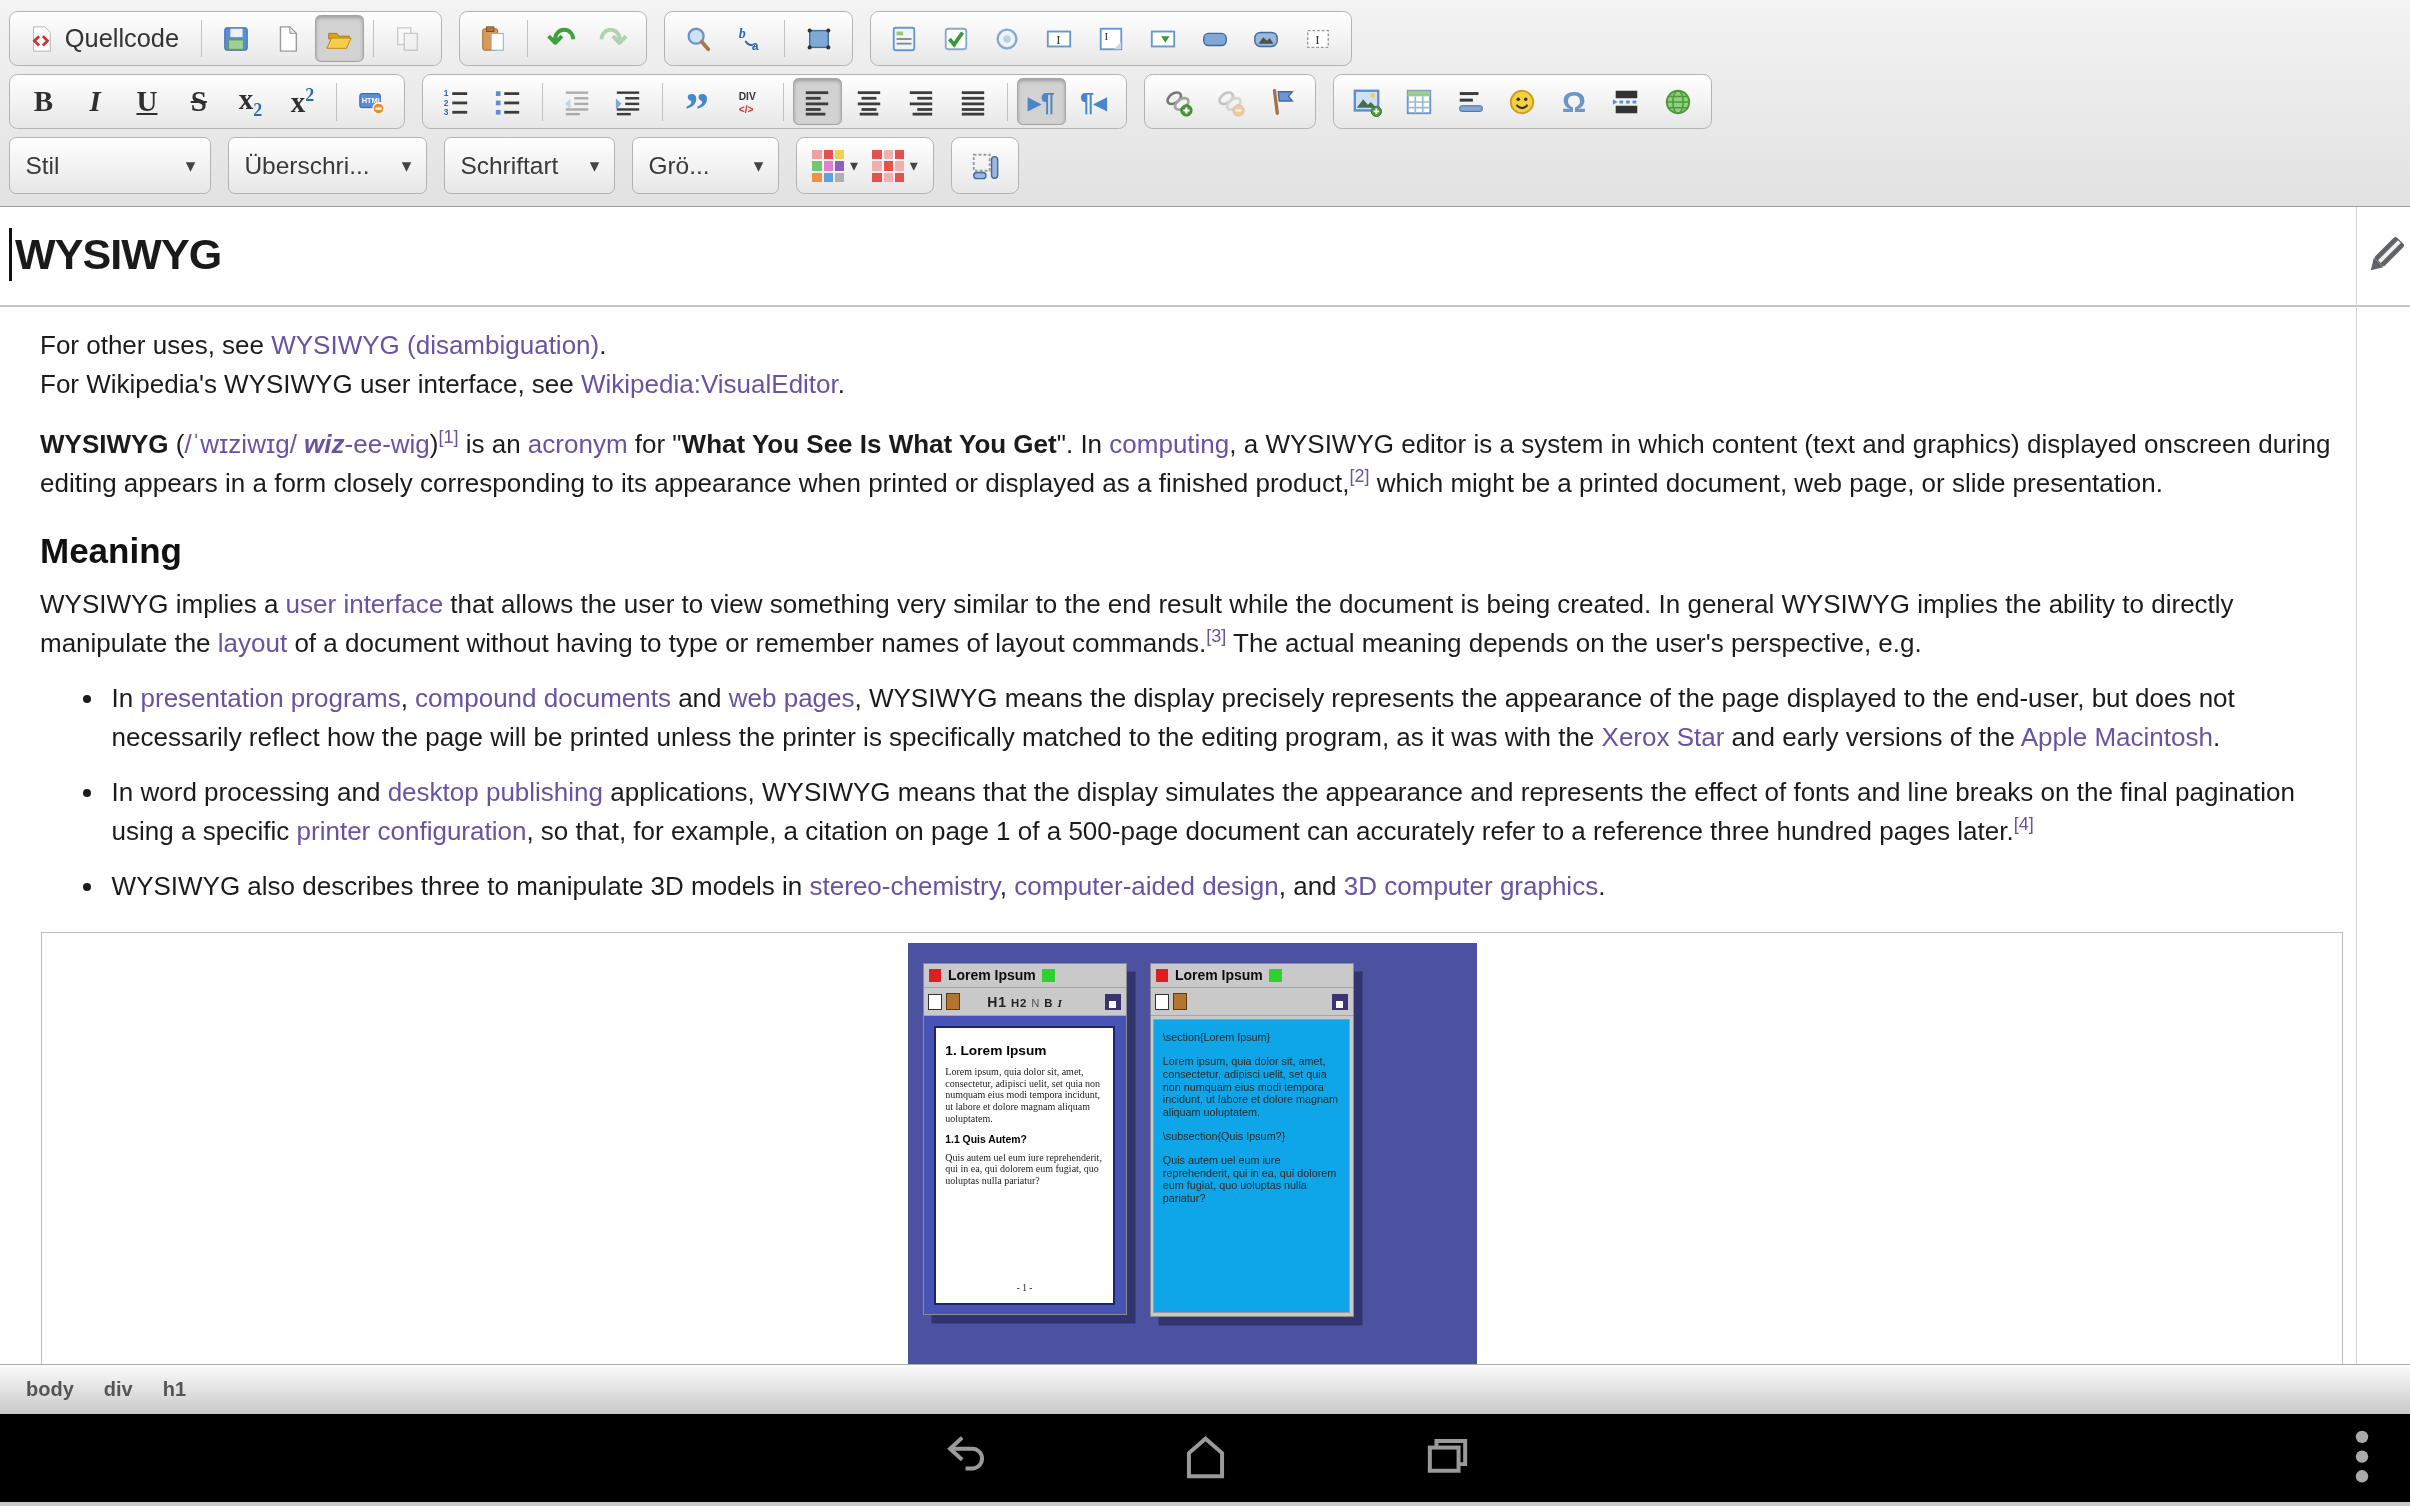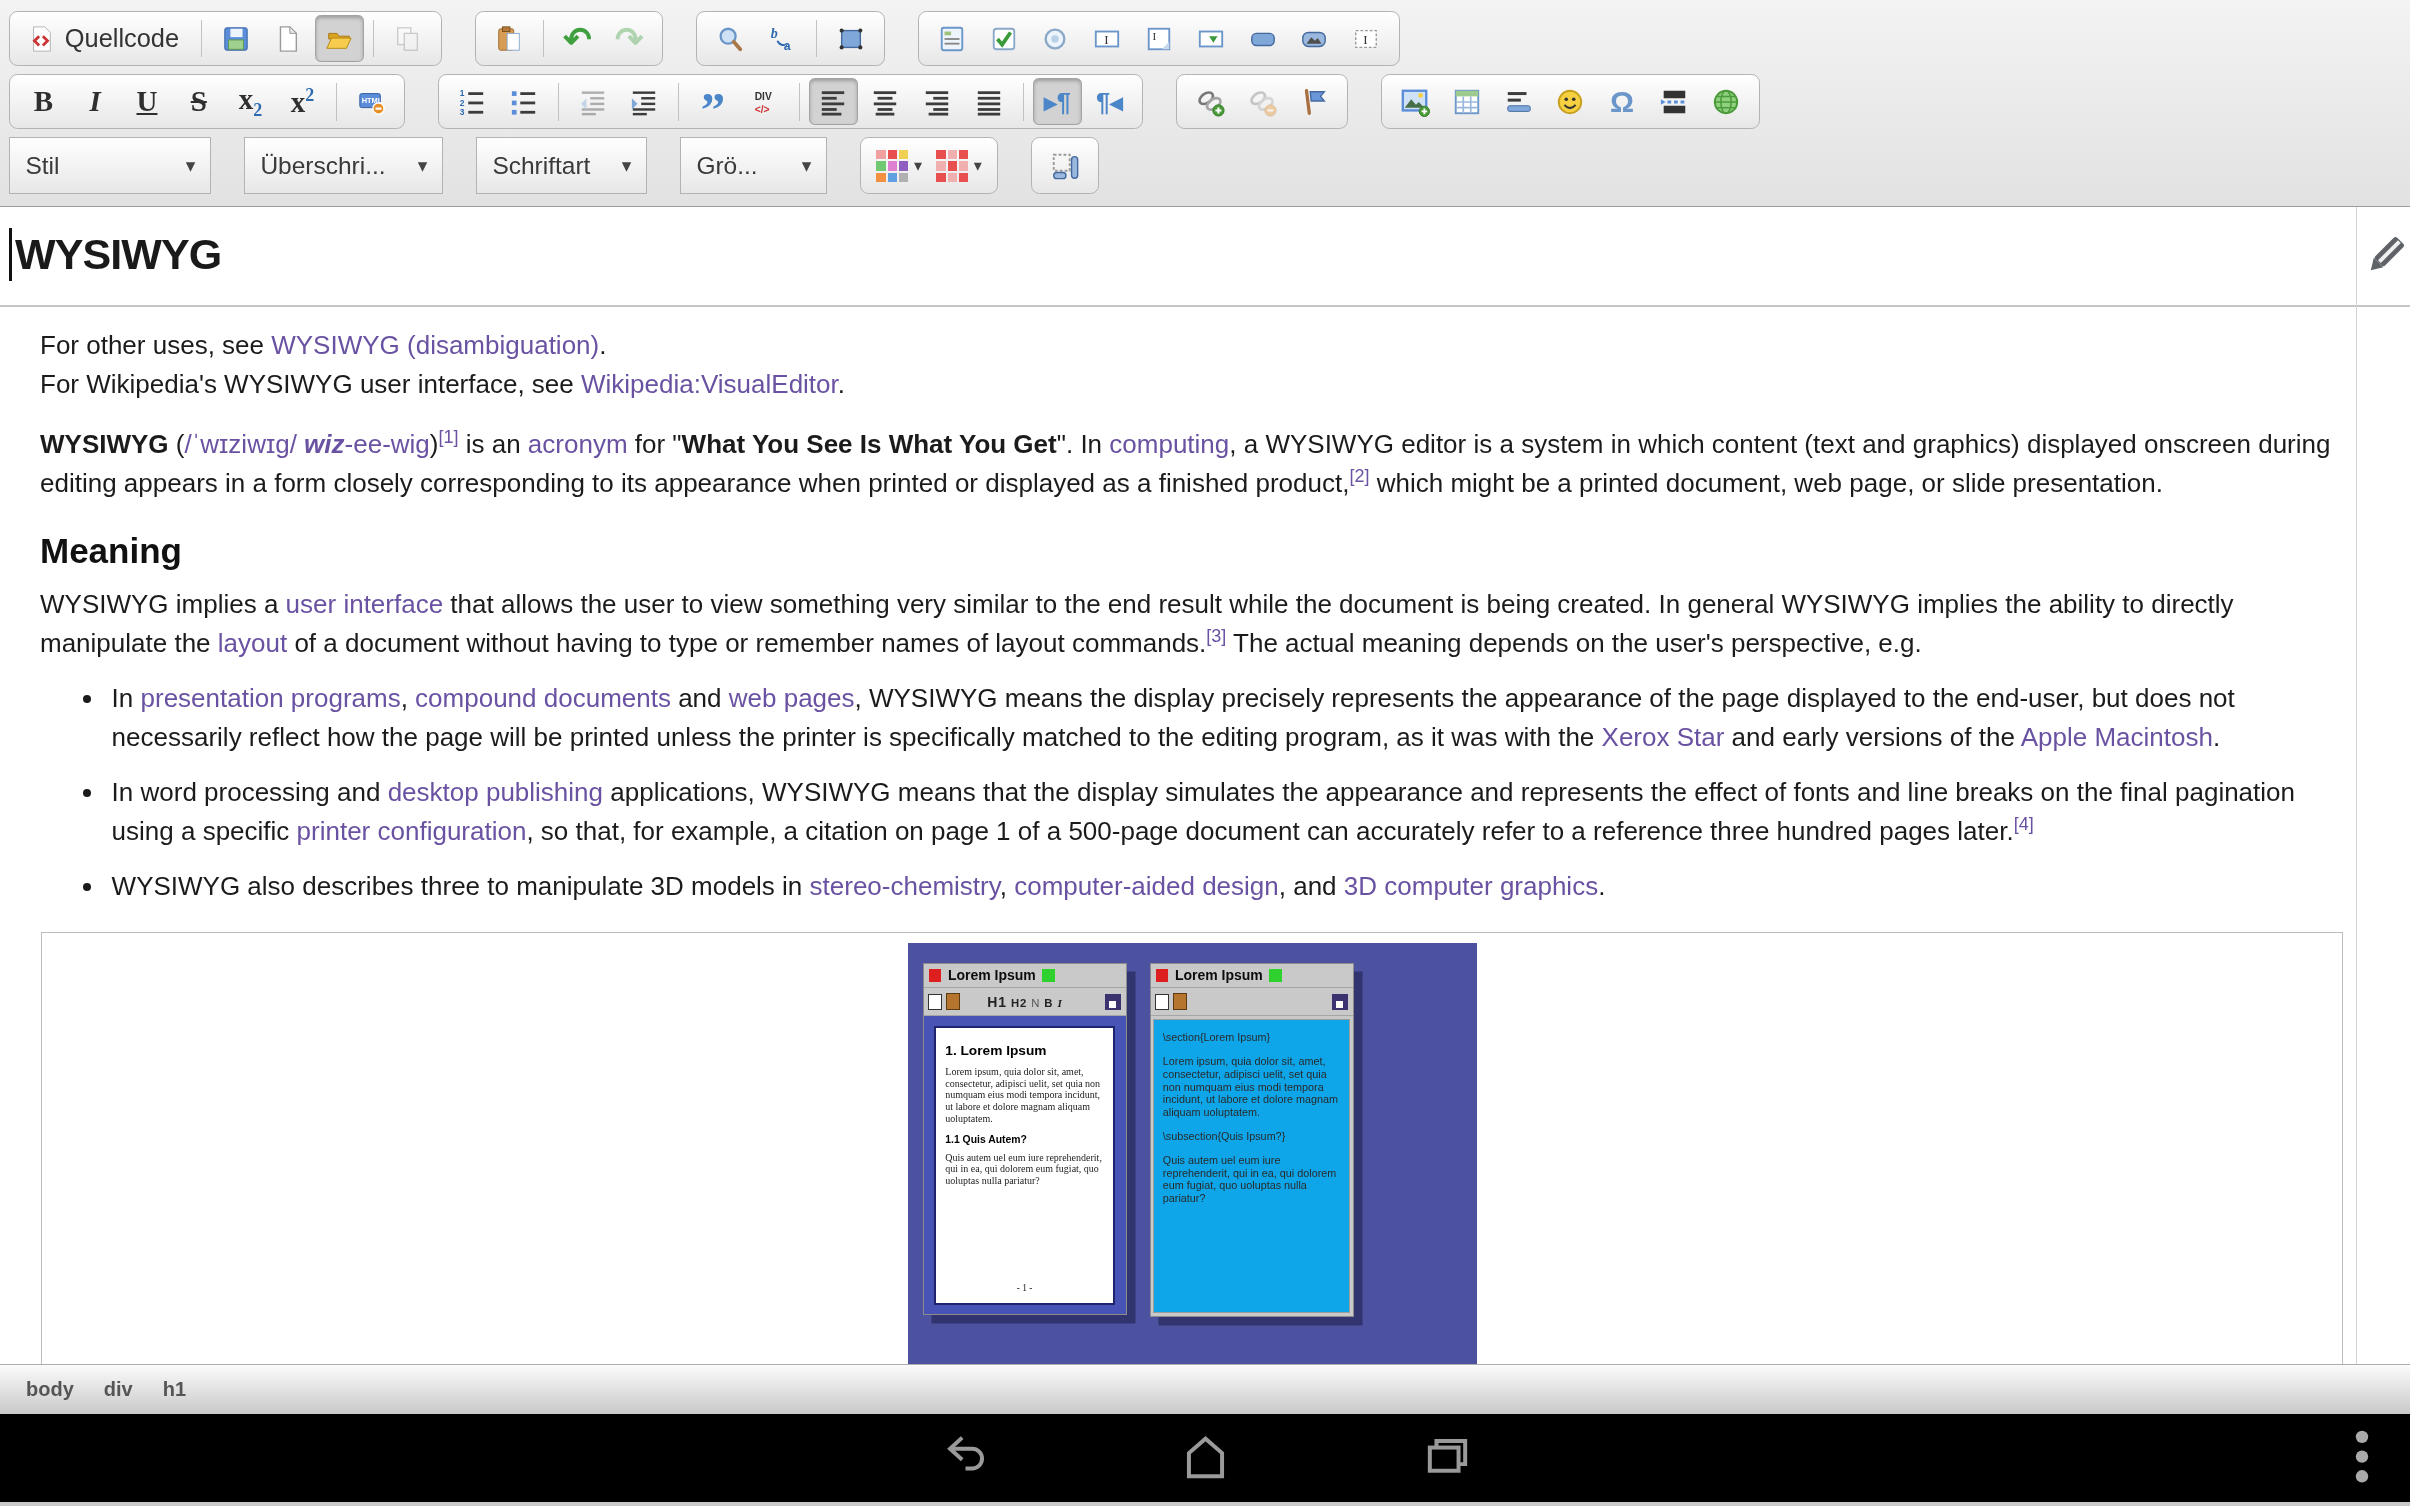--- a/index.html
+++ b/index.html
@@ -1,36 +1,36 @@
 <!DOCTYPE html>
 <html style="font-size:15px"><head>
 <meta charset="utf-8">
 <style>
   html,body{margin:0;padding:0}
   body{width:2411px;height:1507px;background:#fff;font-family:"Liberation Sans",sans-serif;
        display:flex;flex-direction:column;overflow:hidden;position:relative}
 
   
   #toolbar{background:linear-gradient(#f3f3f3,#e2e2e2);padding:11.3px 9.4px 9.4px;border-bottom:0.9px solid #9c9c9c;flex:0 0 auto}
-  .trow{display:flex;align-items:stretch;gap:33px;margin-bottom:8.5px}
+  .trow{display:flex;align-items:stretch;gap:17px;margin-bottom:8.5px}
   .trow:last-child{margin-bottom:1.9px}
   .g{display:flex;align-items:center;gap:2.8px;background:linear-gradient(#ffffff,#e7e7e7);
      border:0.9px solid #b3b3b3;border-radius:8.5px;padding:2.8px 8.5px;box-shadow:inset 0 0.9px 0 rgba(255,255,255,.9)}
   .tb{width:47px;height:45px;display:flex;align-items:center;justify-content:center;border-radius:5.6px;
       border:0.9px solid transparent;background:transparent;cursor:pointer;flex:0 0 auto}
   .tb.pressed{background:#d2d2d2;border-color:#a3a3a3;box-shadow:inset 0 1.9px 3.8px rgba(0,0,0,.25)}
   .tb.disabled{opacity:.38}
   .vsep{width:0.9px;align-self:stretch;margin:4.7px 6.6px;background:#c2c2c2}
   .li{font-family:"Liberation Serif",serif;font-size:29px;font-weight:bold;color:#2f2f2f;line-height:1}
   .li sub,.li sup{color:#2d6ab0;font-size:18px}
   .srclbl{font-size:25.4px;color:#333;margin-left:9.4px;margin-right:3.8px}
   .srcbtn{display:flex;align-items:center;padding:0 7.5px}
   .blu{color:#4a86c8}
   .dd{display:flex;align-items:center;justify-content:space-between;background:linear-gradient(#fff,#e7e7e7);
-      border:0.9px solid #b3b3b3;border-radius:0;height:55px;padding:0 15px;font-size:24.5px;color:#3a3a3a;cursor:pointer}
+      border:0.9px solid #b3b3b3;border-radius:7px;height:55px;padding:0 15px;font-size:24.5px;color:#3a3a3a;cursor:pointer}
   .dd .arr{color:#444;font-size:19px;margin-left:13px}
   .cgrid{display:grid;grid-template-columns:repeat(3,9.4px);grid-template-rows:repeat(3,9.4px);gap:1.9px}
   .cgrid i{display:block;width:9.4px;height:9.4px}
 
   
   #doc{flex:1 1 auto;background:#fff;position:relative;overflow:hidden}
   #gutter-line{position:absolute;left:2356px;top:0;bottom:0;width:0.9px;background:#d4d4d4}
   #edit-pencil{position:absolute;left:2361px;top:24.5px}
   h1.title{margin:0;padding:21px 0 0 9.4px;font-size:43px;letter-spacing:-0.9px;color:#1a1a1a;display:flex;align-items:center}
   .caret{display:inline-block;width:2.8px;height:53px;background:#111;margin-right:2.8px}

